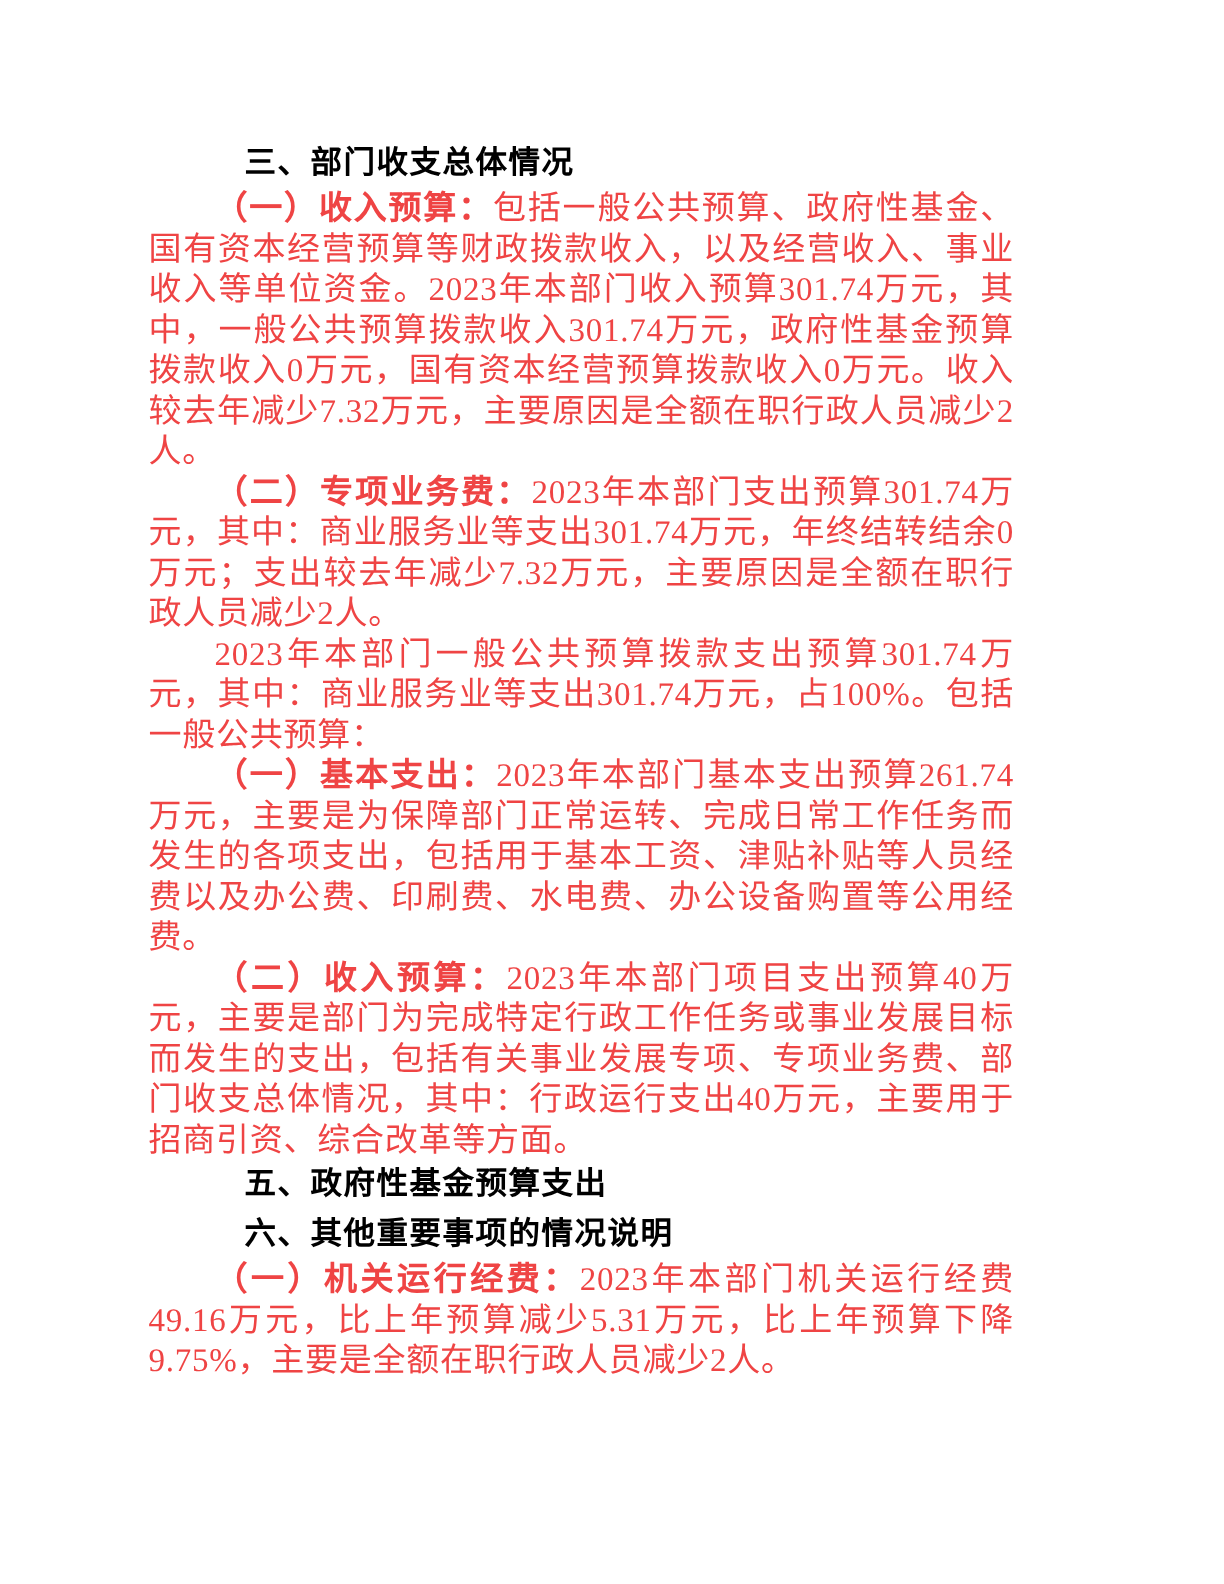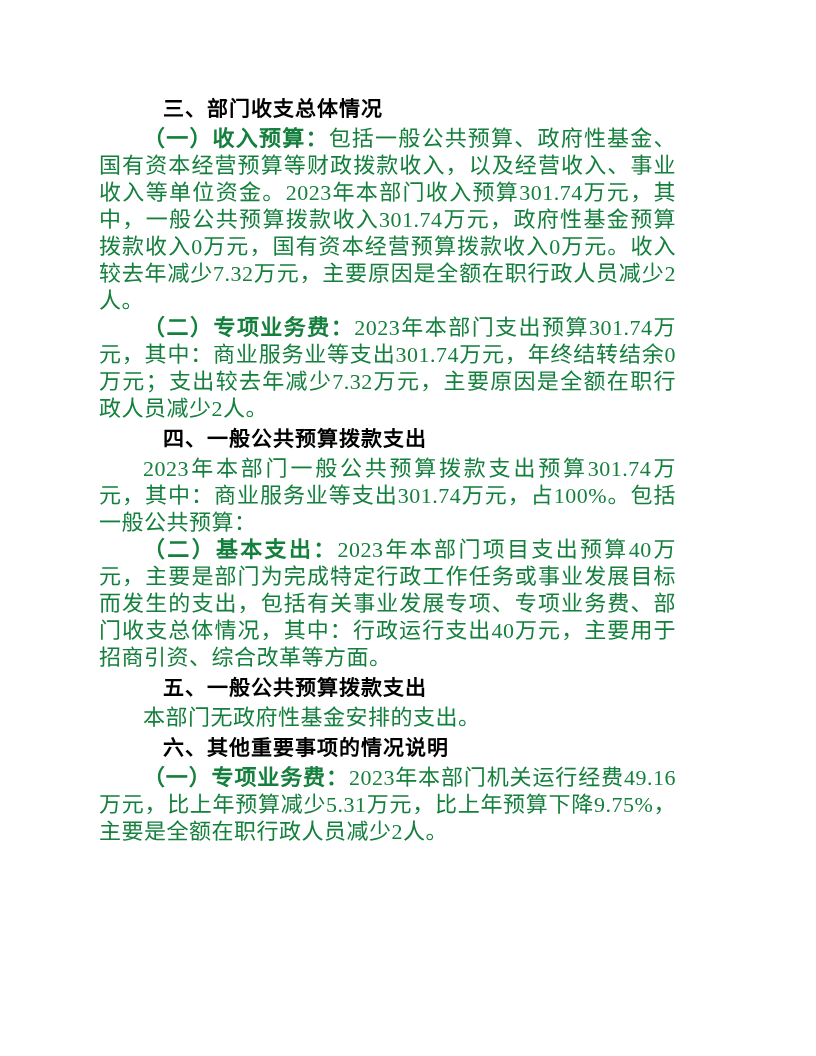--- a/index.html
+++ b/index.html
@@ -21,21 +21,21 @@
     width: 100%;
   }
   .para {
     margin: 0;
     text-indent: 2em;
     text-align: justify;
     font-family: "Liberation Serif", "DejaVu Serif", serif;
     font-size: 22px;
     line-height: 27px;
     letter-spacing: 0.5px;
-    color: #15803d;
+    color: #ef4444;
   }
   .heading {
     margin: 0;
     text-indent: 64px;
     font-family: "Liberation Sans", "DejaVu Sans", sans-serif;
     font-weight: 700;
     font-size: 21px;
     line-height: 33px;
     letter-spacing: 1px;
     color: #000000;
@@ -47,21 +47,20 @@
   }
 </style>
 </head>
 <body>
 
 <div class="page">
   <div class="doc-body" id="doc-body">
       <h2 class="heading">三、部门收支总体情况</h2>
       <p class="para"><strong class="lead">（一）收入预算：</strong><span>包括一般公共预算、政府性基金、国有资本经营预算等财政拨款收入，以及经营收入、事业收入等单位资金。2023年本部门收入预算301.74万元，其中，一般公共预算拨款收入301.74万元，政府性基金预算拨款收入0万元，国有资本经营预算拨款收入0万元。收入较去年减少7.32万元，主要原因是全额在职行政人员减少2人。</span></p>
       <p class="para"><strong class="lead">（二）专项业务费：</strong><span>2023年本部门支出预算301.74万元，其中：商业服务业等支出301.74万元，年终结转结余0万元；支出较去年减少7.32万元，主要原因是全额在职行政人员减少2人。</span></p>
-      <h2 class="heading">四、一般公共预算拨款支出</h2>
       <p class="para"><span>2023年本部门一般公共预算拨款支出预算301.74万元，其中：商业服务业等支出301.74万元，占100%。包括一般公共预算：</span></p>
-      <p class="para"><strong class="lead">（二）基本支出：</strong><span>2023年本部门项目支出预算40万元，主要是部门为完成特定行政工作任务或事业发展目标而发生的支出，包括有关事业发展专项、专项业务费、部门收支总体情况，其中：行政运行支出40万元，主要用于招商引资、综合改革等方面。</span></p>
-      <h2 class="heading">五、一般公共预算拨款支出</h2>
-      <p class="para"><span>本部门无政府性基金安排的支出。</span></p>
+      <p class="para"><strong class="lead">（一）基本支出：</strong><span>2023年本部门基本支出预算261.74万元，主要是为保障部门正常运转、完成日常工作任务而发生的各项支出，包括用于基本工资、津贴补贴等人员经费以及办公费、印刷费、水电费、办公设备购置等公用经费。</span></p>
+      <p class="para"><strong class="lead">（二）收入预算：</strong><span>2023年本部门项目支出预算40万元，主要是部门为完成特定行政工作任务或事业发展目标而发生的支出，包括有关事业发展专项、专项业务费、部门收支总体情况，其中：行政运行支出40万元，主要用于招商引资、综合改革等方面。</span></p>
+      <h2 class="heading">五、政府性基金预算支出</h2>
       <h2 class="heading">六、其他重要事项的情况说明</h2>
-      <p class="para"><strong class="lead">（一）专项业务费：</strong><span>2023年本部门机关运行经费49.16万元，比上年预算减少5.31万元，比上年预算下降9.75%，主要是全额在职行政人员减少2人。</span></p>
+      <p class="para"><strong class="lead">（一）机关运行经费：</strong><span>2023年本部门机关运行经费49.16万元，比上年预算减少5.31万元，比上年预算下降9.75%，主要是全额在职行政人员减少2人。</span></p>
     </div>
 </div>
 
 </body></html>

